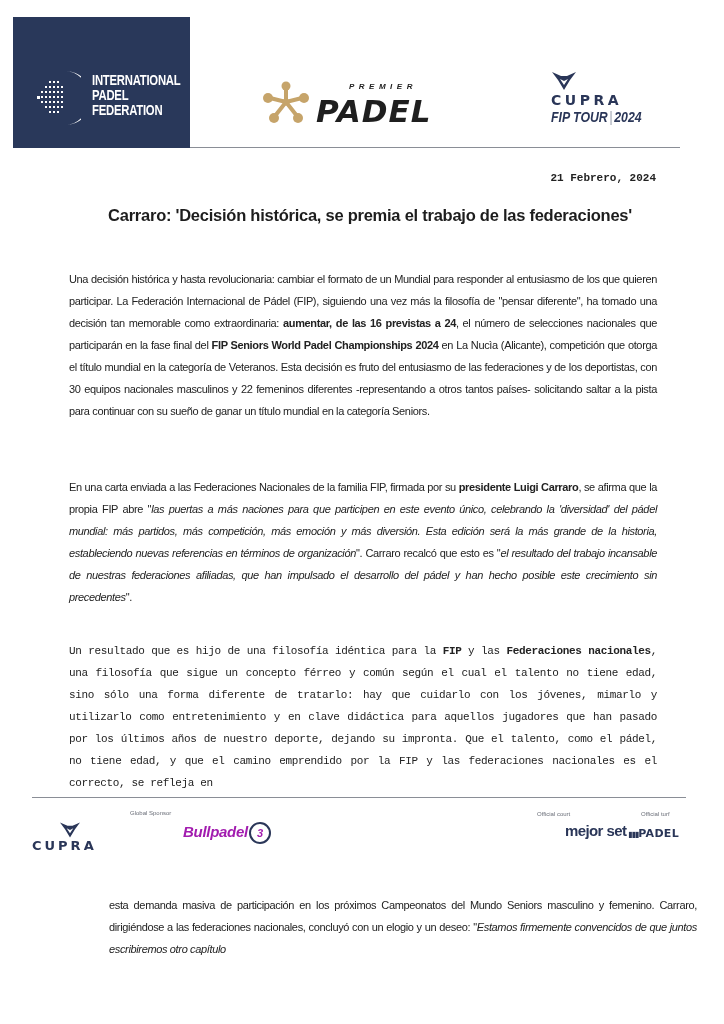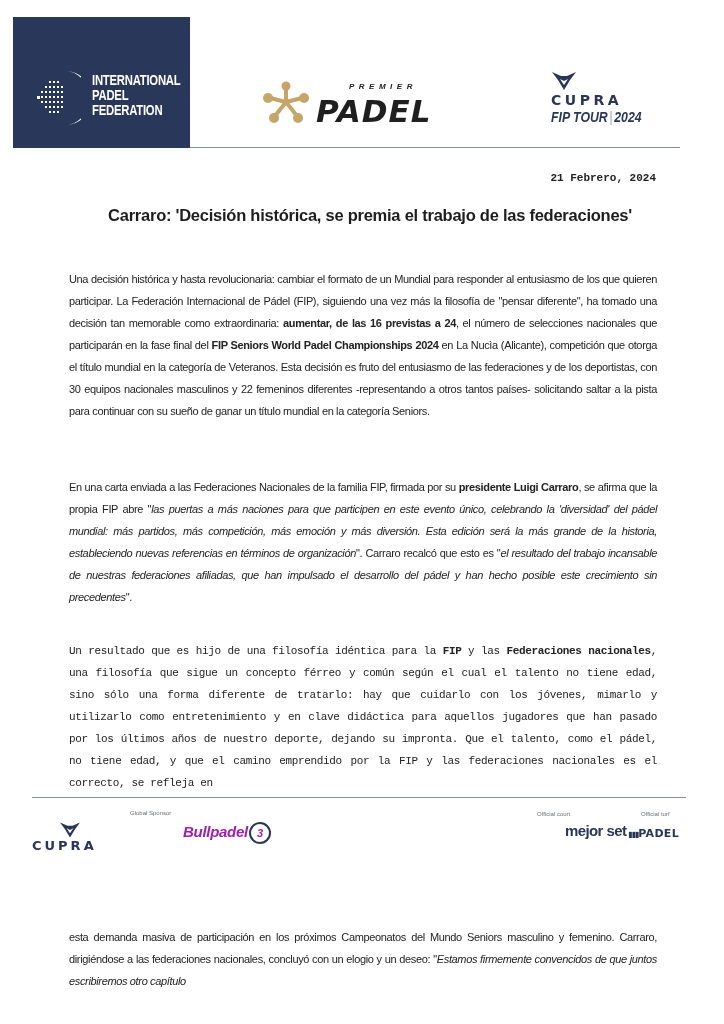--- a/index.html
+++ b/index.html
@@ -22,21 +22,21 @@
 
   
   .date { position: absolute; right: 68px; top: 172px; font-family: Liberation Mono, monospace; font-weight: bold; font-size: 11px; color: #222; }
   .title { position: absolute; left: 40px; width: 660px; top: 204px; text-align: center; font-weight: bold; font-size: 16.5px; line-height: 23px; color: #1d1d1d; letter-spacing: -0.25px; }
 
   
   .body-p { position: absolute; left: 69px; width: 588px; font-size: 11px; line-height: 22px; text-align: justify; color: #222; letter-spacing: -0.35px; }
   .p1 { top: 268px; }
   .p2 { top: 476px; }
   .p3 { top: 640px; font-family: Liberation Mono, monospace; }
-  .p4 { top: 926px; }
+  .p4 { top: 894px; margin-left: 40px; }
   .body-p b { font-weight: bold; }
   .body-p i { font-style: italic; }
 
   
   .footer-rule { position: absolute; left: 32px; top: 797px; width: 654px; height: 1px; background: #8a8e96; }
   .f-cupra-mark { position: absolute; left: 60px; top: 822px; width: 20px; height: 16px; }
   .f-cupra-word { position: absolute; left: 32px; top: 838px; font-size: 13px; font-weight: bold; letter-spacing: 3px; color: #2a3658; font-family: "DejaVu Sans", sans-serif; }
   .f-label { position: absolute; font-size: 6px; color: #6a6e78; }
   .f-bull { position: absolute; left: 183px; top: 822px; font-size: 15px; font-weight: bold; font-style: italic; color: #a21caf; letter-spacing: -0.3px; }
   .f-bull .ring { display: inline-block; width: 18px; height: 18px; border: 2px solid #2a3658; border-radius: 50%; font-size: 11px; text-align: center; line-height: 18px; margin-left: 1px; vertical-align: middle; }

